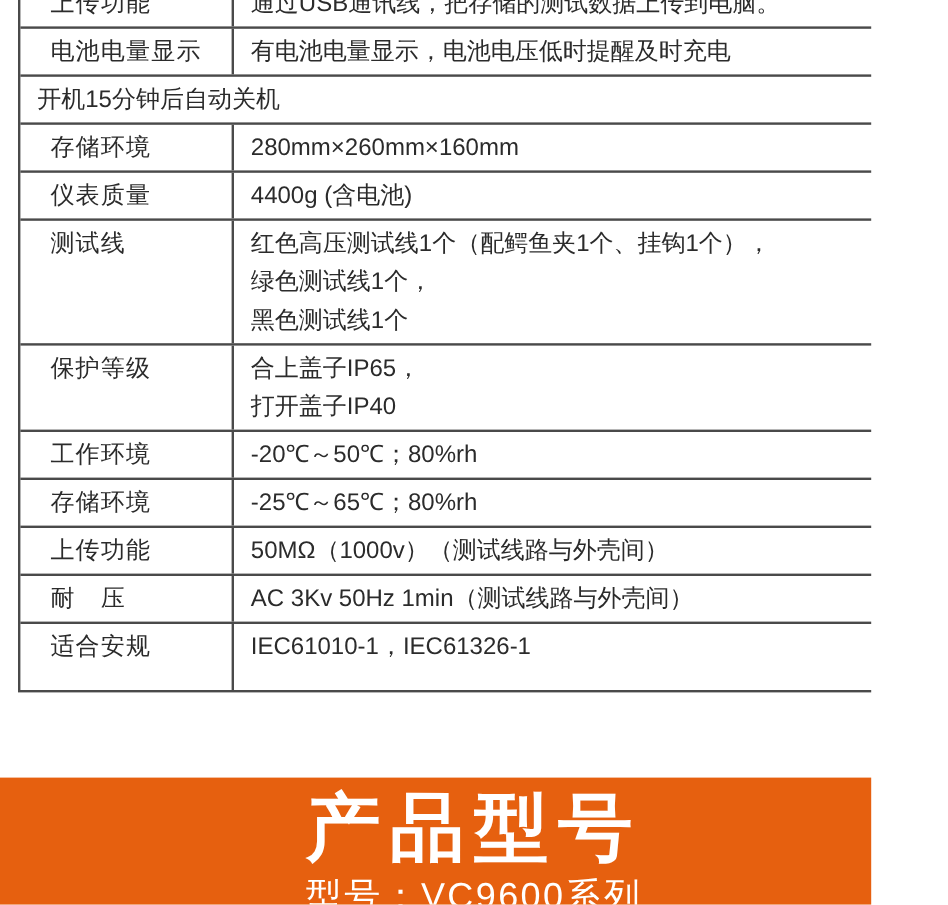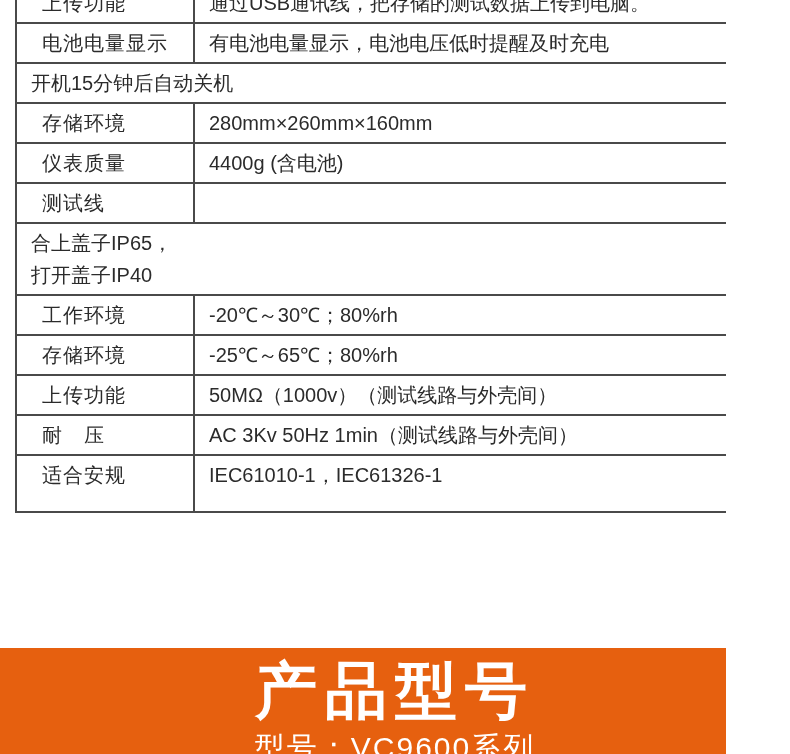--- a/index.html
+++ b/index.html
@@ -106,27 +106,29 @@
       <div class="spec-row">
         <div class="cell-label">存储环境</div>
         <div class="cell-value"><div>280mm×260mm×160mm</div></div>
       </div>
       <div class="spec-row">
         <div class="cell-label">仪表质量</div>
         <div class="cell-value"><div>4400g (含电池)</div></div>
       </div>
       <div class="spec-row">
         <div class="cell-label">测试线</div>
+        <div class="cell-value"><div>红色高压测试线1个（配鳄鱼夹1个、挂钩1个），</div><div>绿色测试线1个，</div><div>黑色测试线1个</div></div>
       </div>
       <div class="spec-row">
+        <div class="cell-label">保护等级</div>
         <div class="cell-value"><div>合上盖子IP65，</div><div>打开盖子IP40</div></div>
       </div>
       <div class="spec-row">
         <div class="cell-label">工作环境</div>
-        <div class="cell-value"><div>-20℃～30℃；80%rh</div></div>
+        <div class="cell-value"><div>-20℃～50℃；80%rh</div></div>
       </div>
       <div class="spec-row">
         <div class="cell-label">存储环境</div>
         <div class="cell-value"><div>-25℃～65℃；80%rh</div></div>
       </div>
       <div class="spec-row">
         <div class="cell-label">上传功能</div>
         <div class="cell-value"><div>50MΩ（1000v）（测试线路与外壳间）</div></div>
       </div>
       <div class="spec-row">

